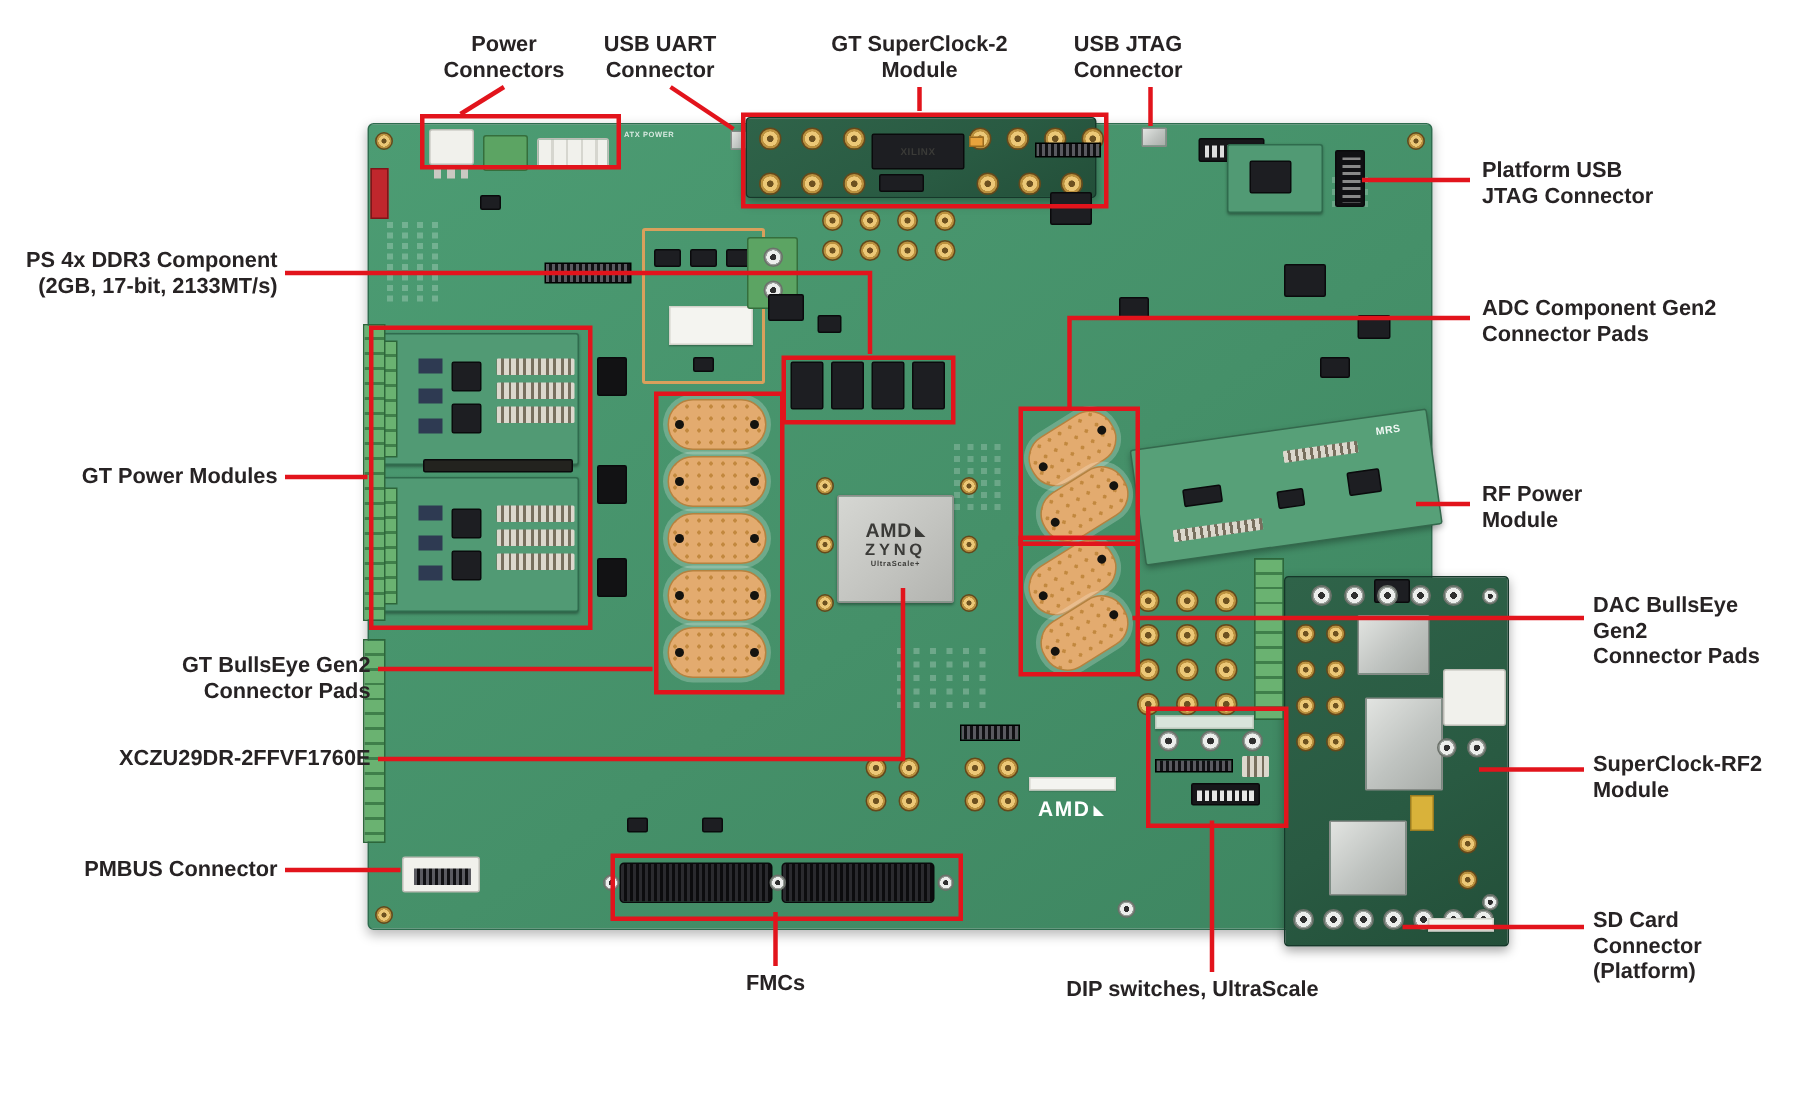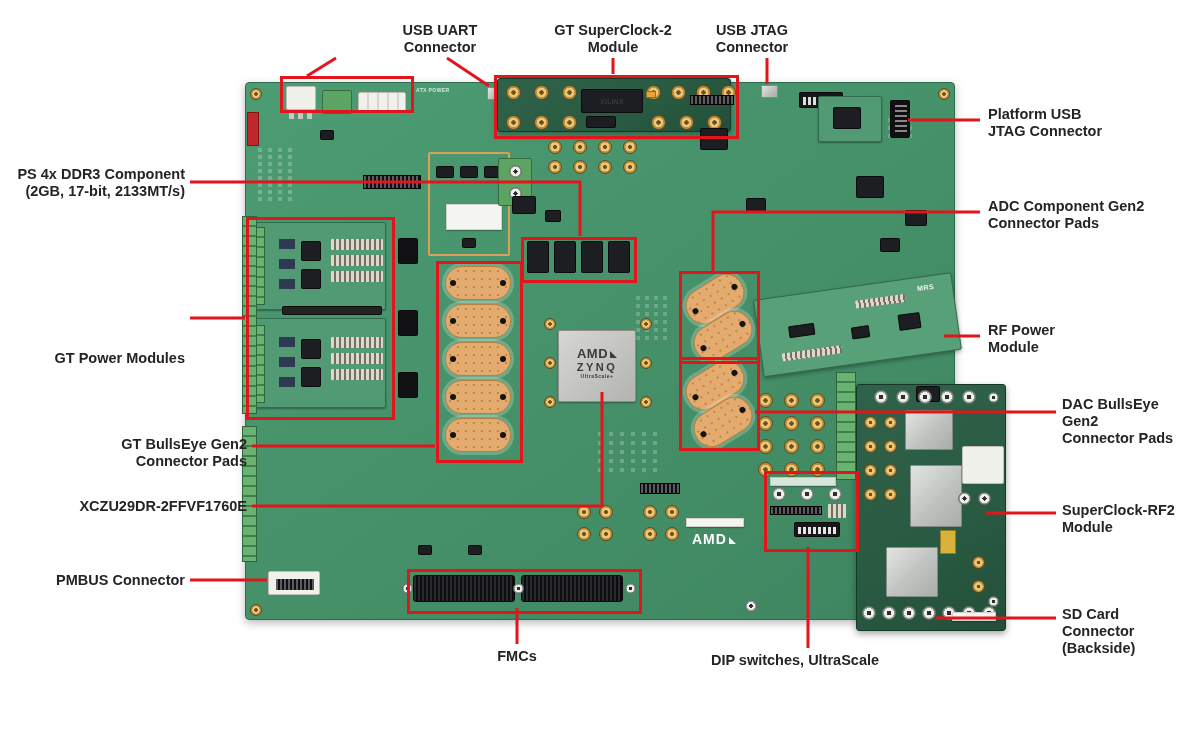--- a/index.html
+++ b/index.html
@@ -439,20 +439,24 @@
       <polyline points="190,182 580,182 580,236"></polyline>
       <polyline points="190,318 245,318"></polyline>
       <polyline points="252,446 435,446"></polyline>
       <polyline points="252,506 602,506 602,392"></polyline>
       <polyline points="190,580 267,580"></polyline>
       <polyline points="517,608 517,644"></polyline>
       <polyline points="808,547 808,648"></polyline>
     </g>
   </svg>
 
+  <div class="lbl c" style="left:276px;top:22px;width:120px;">
+    <span>Power</span>
+    <span>Connectors</span>
+  </div>
   <div class="lbl c" style="left:395px;top:22px;width:90px;">
     <span>USB UART</span>
     <span>Connector</span>
   </div>
   <div class="lbl c" style="left:538px;top:22px;width:150px;">
     <span>GT SuperClock-2</span>
     <span>Module</span>
   </div>
   <div class="lbl c" style="left:706px;top:22px;width:92px;">
     <span>USB JTAG</span>
@@ -474,27 +478,27 @@
     <span>DAC BullsEye Gen2</span>
     <span>Connector Pads</span>
   </div>
   <div class="lbl" style="left:1062px;top:502px;width:136px;">
     <span>SuperClock-RF2</span>
     <span>Module</span>
   </div>
   <div class="lbl" style="left:1062px;top:606px;width:136px;">
     <span>SD Card</span>
     <span>Connector</span>
-    <span>(Backside)</span>
+    <span>(Platform)</span>
   </div>
   <div class="lbl r" style="left:0px;top:166px;width:185px;">
     <span>PS 4x DDR3 Component</span>
     <span>(2GB, 17-bit, 2133MT/s)</span>
   </div>
-  <div class="lbl r" style="left:0px;top:310px;width:185px;margin-top:40px;">
+  <div class="lbl r" style="left:0px;top:310px;width:185px;">
     <span>GT Power Modules</span>
   </div>
   <div class="lbl r" style="left:62px;top:436px;width:185px;">
     <span>GT BullsEye Gen2</span>
     <span>Connector Pads</span>
   </div>
   <div class="lbl r" style="left:40px;top:498px;width:207px;">
     <span>XCZU29DR-2FFVF1760E</span>
   </div>
   <div class="lbl r" style="left:0px;top:572px;width:185px;">

